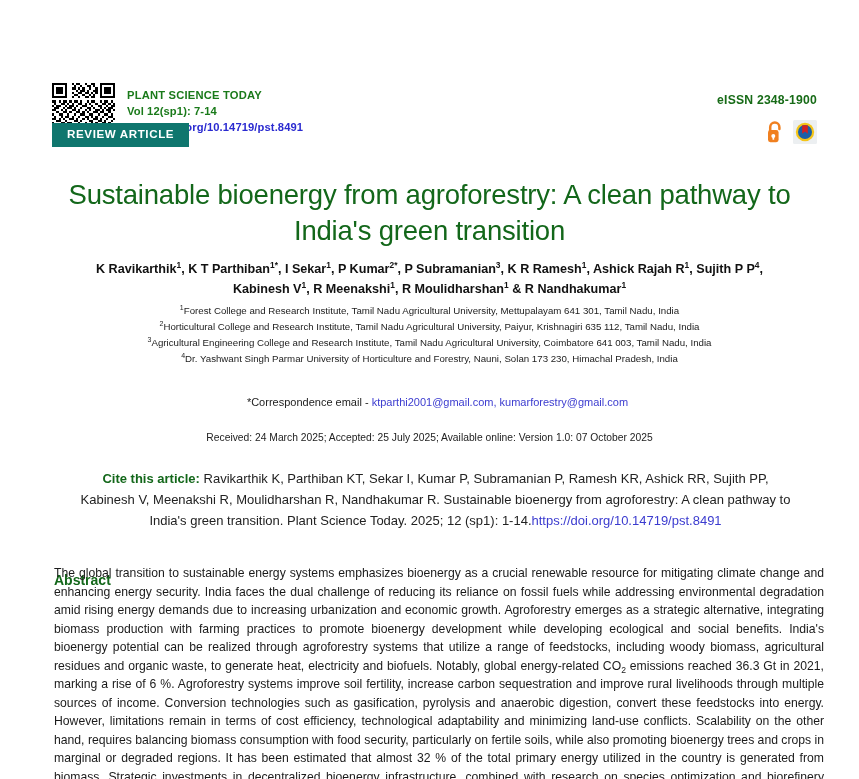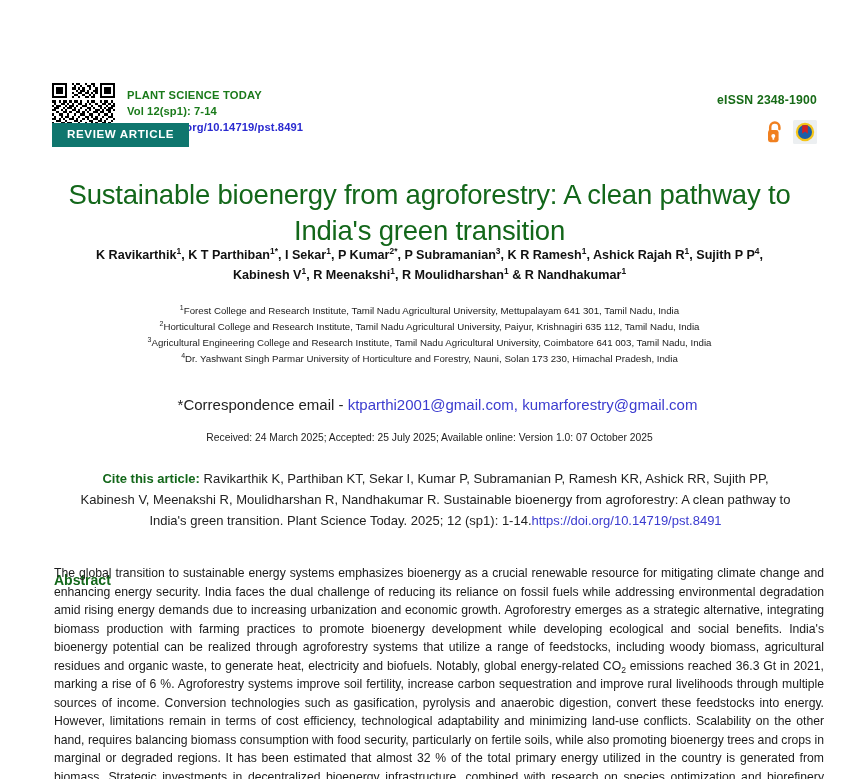--- a/index.html
+++ b/index.html
@@ -118,21 +118,21 @@
     line-height: 1.28;
     font-stretch: condensed;
     letter-spacing: -0.2px;
   }
 
   
   .authors {
     position: absolute;
     left: 62px;
     right: 62px;
-    top: 246px;
+    top: 260px;
     text-align: center;
     font-size: 12.6px;
     font-weight: bold;
     line-height: 1.55;
     color: #111111;
   }
   .authors sup {
     font-size: 8.4px;
     vertical-align: super;
     line-height: 0;
@@ -155,21 +155,21 @@
     line-height: 0;
   }
 
   
   .correspondence {
     position: absolute;
     left: 74px;
     right: 58px;
     top: 396px;
     text-align: center;
-    font-size: 15px;
+    font-size: 11px;
     color: #222222;
   }
   .correspondence .email {
     color: #3b3bcf;
   }
 
   .dates {
     position: absolute;
     left: 58px;
     right: 58px;

